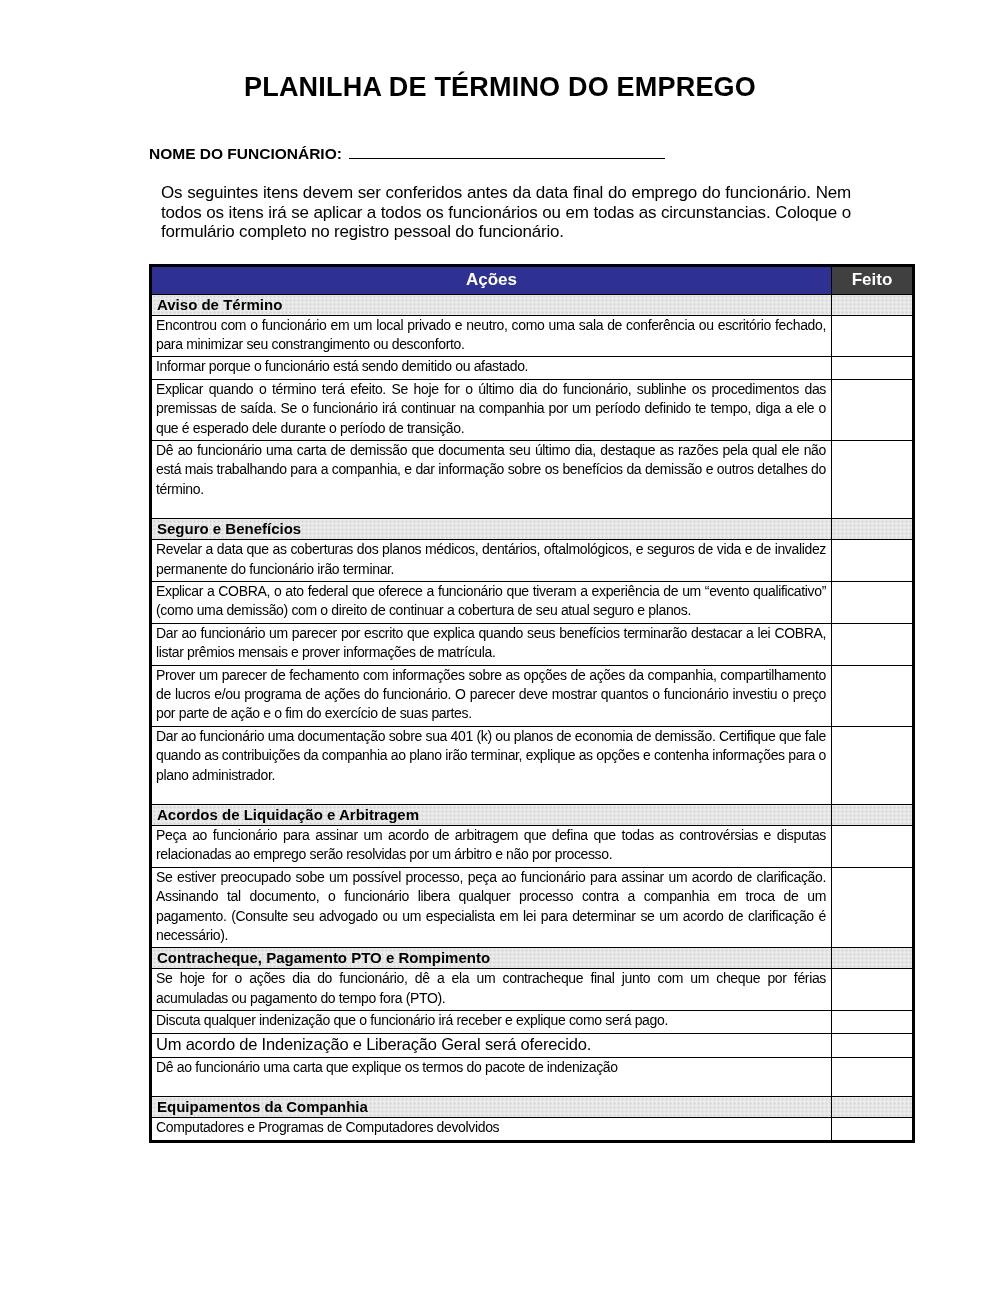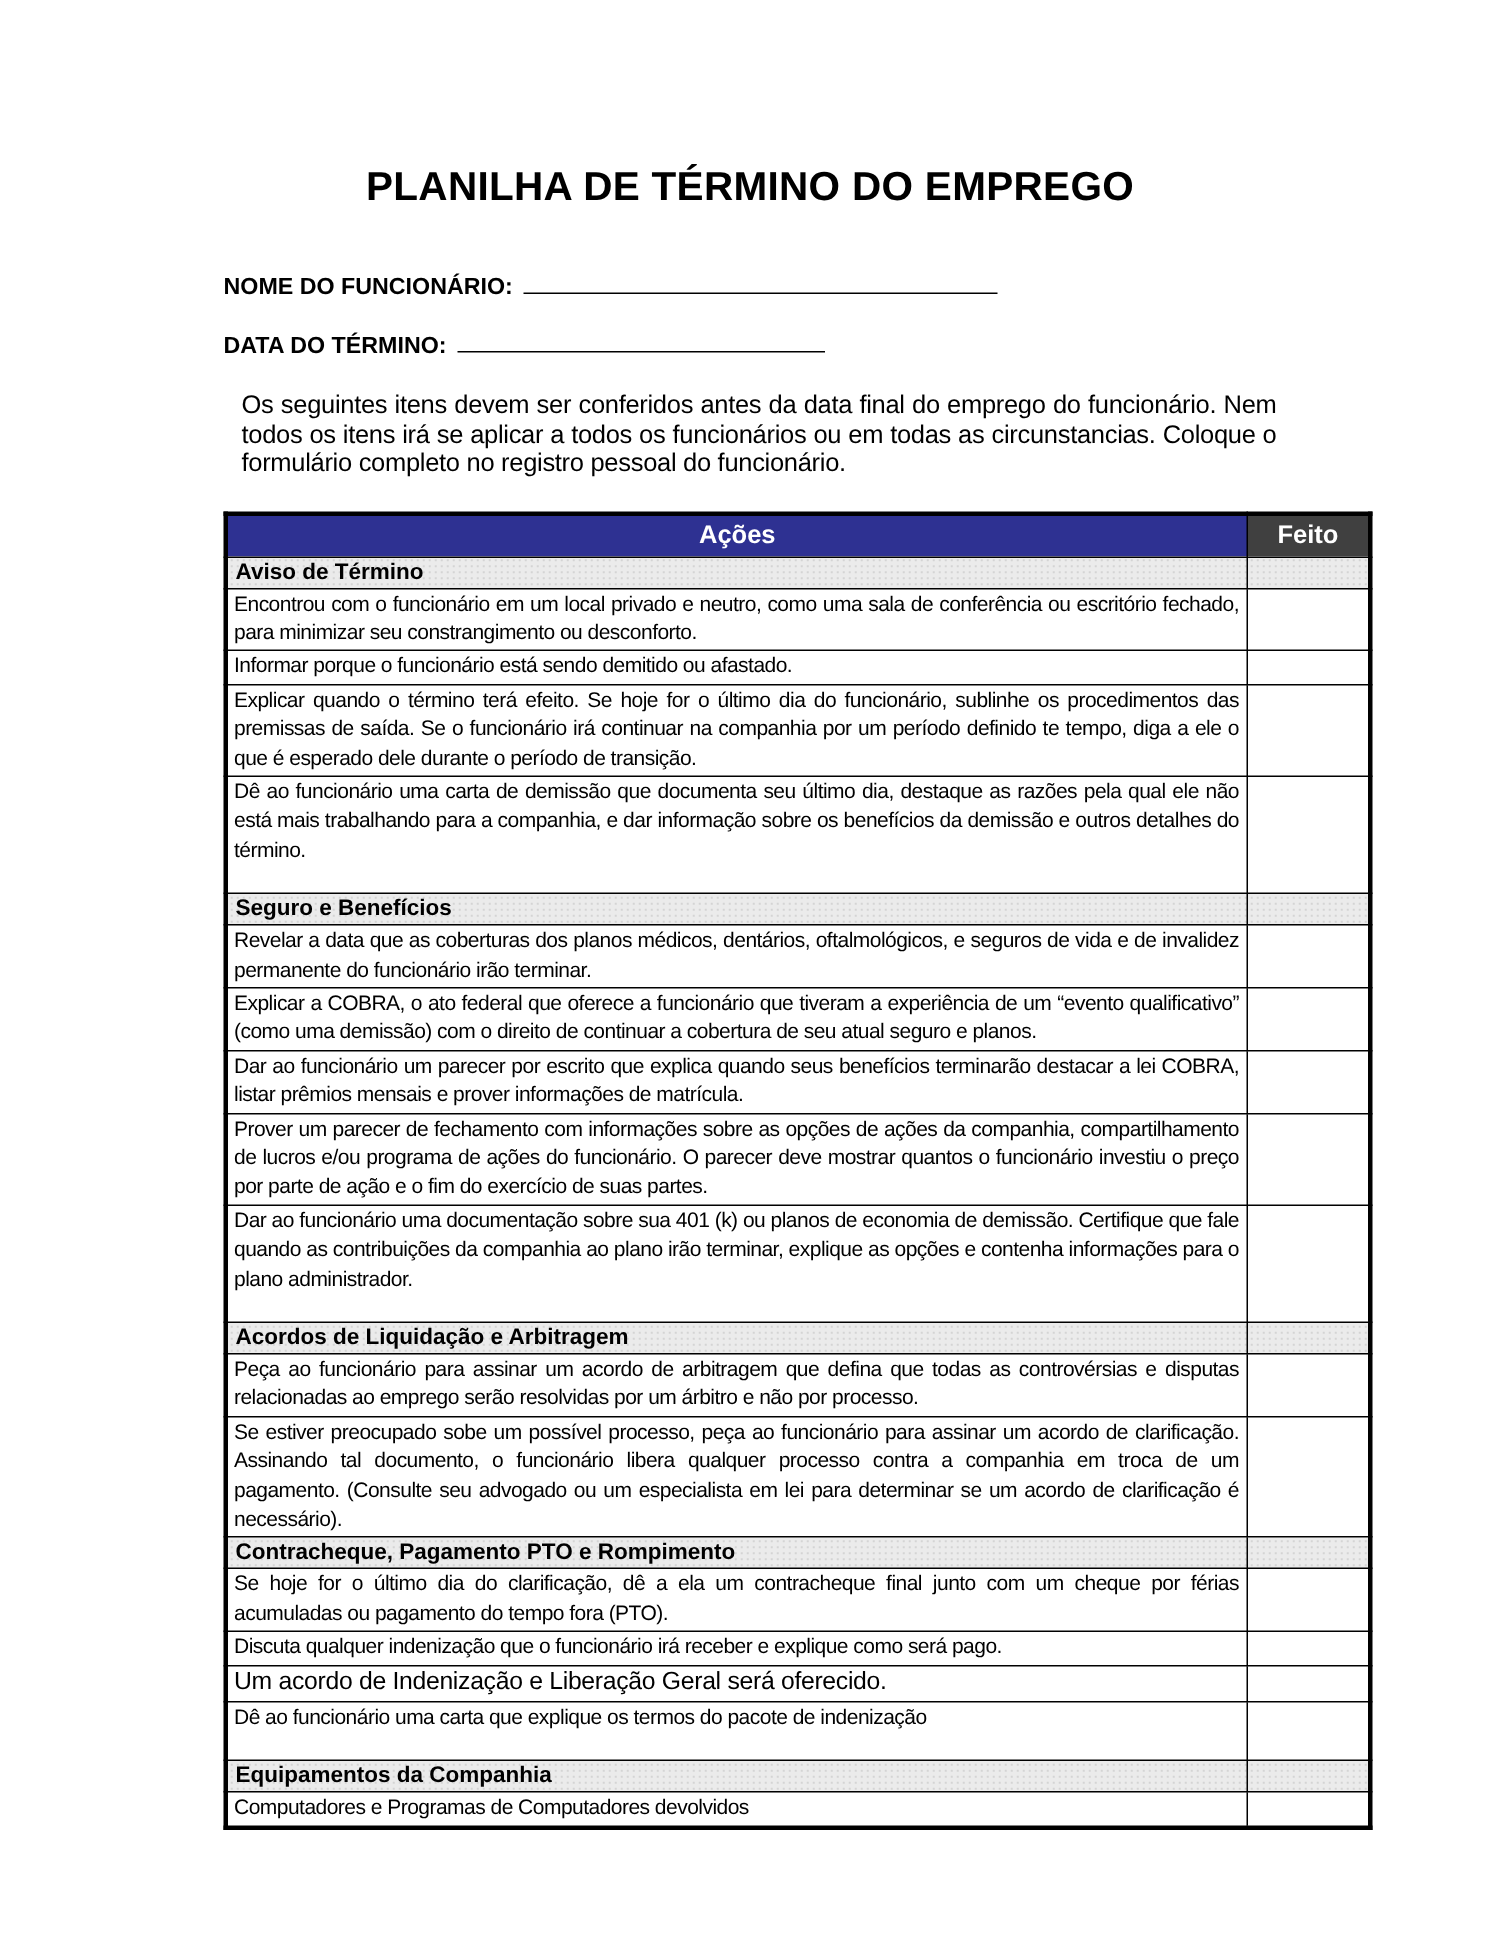--- a/index.html
+++ b/index.html
@@ -8,21 +8,21 @@
     width: 1000px;
     height: 1290px;
     background: #ffffff;
     color: #000;
     font-family: "Liberation Sans", sans-serif;
     overflow: hidden;
   }
   .page {
     width: 702px;
     margin: 0 auto;
-    padding-top: 109px;
+    padding-top: 72px;
   }
   .doc-title {
     text-align: center;
     font-size: 27px;
     font-weight: bold;
     letter-spacing: 0.2px;
     margin: 0 0 42px 0;
   }
   .field-row {
     font-size: 15.5px;
@@ -93,23 +93,20 @@
 <body>
 
 <div class="page">
 
   <h1 class="doc-title">PLANILHA DE TÉRMINO DO EMPREGO</h1>
 
   <div class="field-row">
     <span>NOME DO FUNCIONÁRIO:</span><span class="fill-line line-name"></span>
   </div>
 
-  <div class="field-row">
-    <span>DATA DO TÉRMINO:</span><span class="fill-line line-date"></span>
-  </div>
 
   <p class="intro">Os seguintes itens devem ser conferidos antes da data final do emprego do funcionário. Nem todos os itens irá se aplicar a todos os funcionários ou em todas as circunstancias. Coloque o formulário completo no registro pessoal do funcionário.</p>
 
   <table class="checklist">
     <thead>
       <tr>
         <th class="hdr" style="background: rgb(46, 49, 146); color: rgb(255, 255, 255);">Ações</th>
         <th class="hdr done-cell" style="background: #404040; color: rgb(255, 255, 255);">Feito</th>
       </tr>
     </thead>
@@ -168,21 +165,21 @@
         </tr>
         <tr class="item-row">
           <td class="text-cell">Se estiver preocupado sobe um possível processo, peça ao funcionário para assinar um acordo de clarificação. Assinando tal documento, o funcionário libera qualquer processo contra a companhia em troca de um pagamento. (Consulte seu advogado ou um especialista em lei para determinar se um acordo de clarificação é necessário).</td>
           <td class="done-cell"></td>
         </tr>
         <tr class="section-row">
           <td>Contracheque, Pagamento PTO e Rompimento</td>
           <td class="done-cell"></td>
         </tr>
         <tr class="item-row">
-          <td class="text-cell">Se hoje for o último dia do clarificação, dê a ela um contracheque final junto com um cheque por férias acumuladas ou pagamento do tempo fora (PTO).</td>
+          <td class="text-cell">Se hoje for o ações dia do funcionário, dê a ela um contracheque final junto com um cheque por férias acumuladas ou pagamento do tempo fora (PTO).</td>
           <td class="done-cell"></td>
         </tr>
         <tr class="item-row">
           <td class="text-cell">Discuta qualquer indenização que o funcionário irá receber e explique como será pago.</td>
           <td class="done-cell"></td>
         </tr>
         <tr class="item-row large">
           <td class="text-cell">Um acordo de Indenização e Liberação Geral será oferecido.</td>
           <td class="done-cell"></td>
         </tr>

